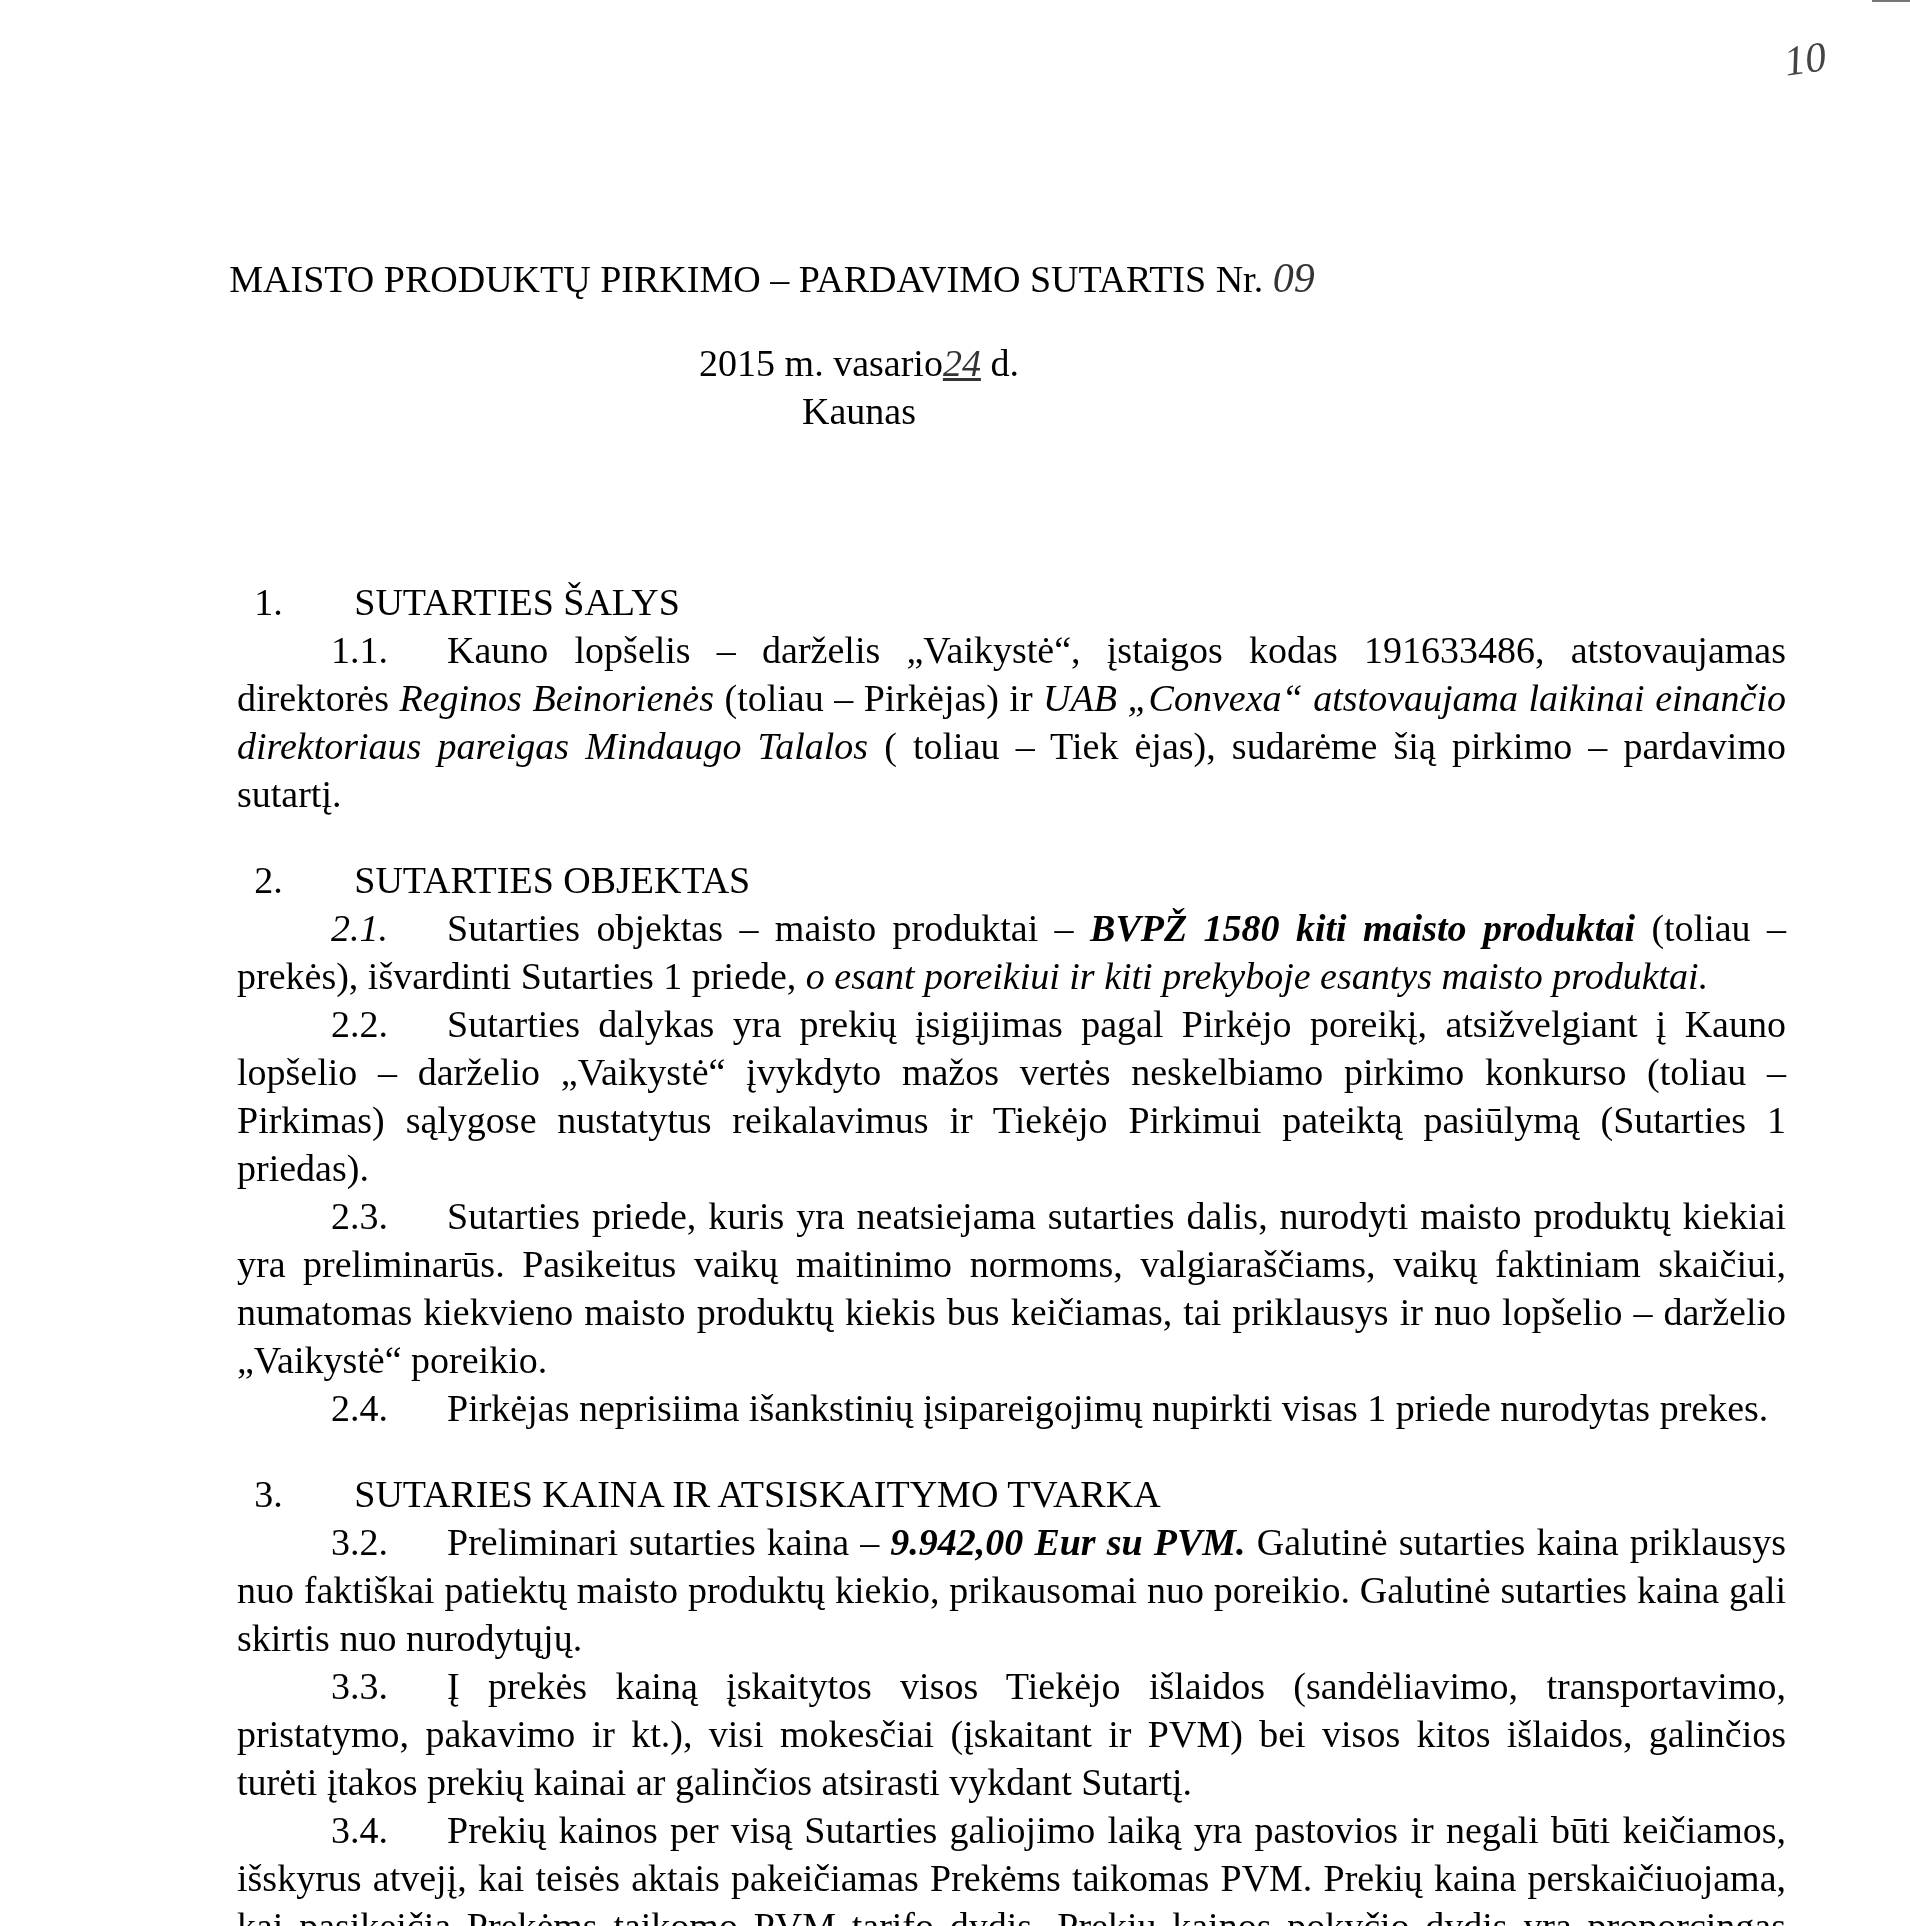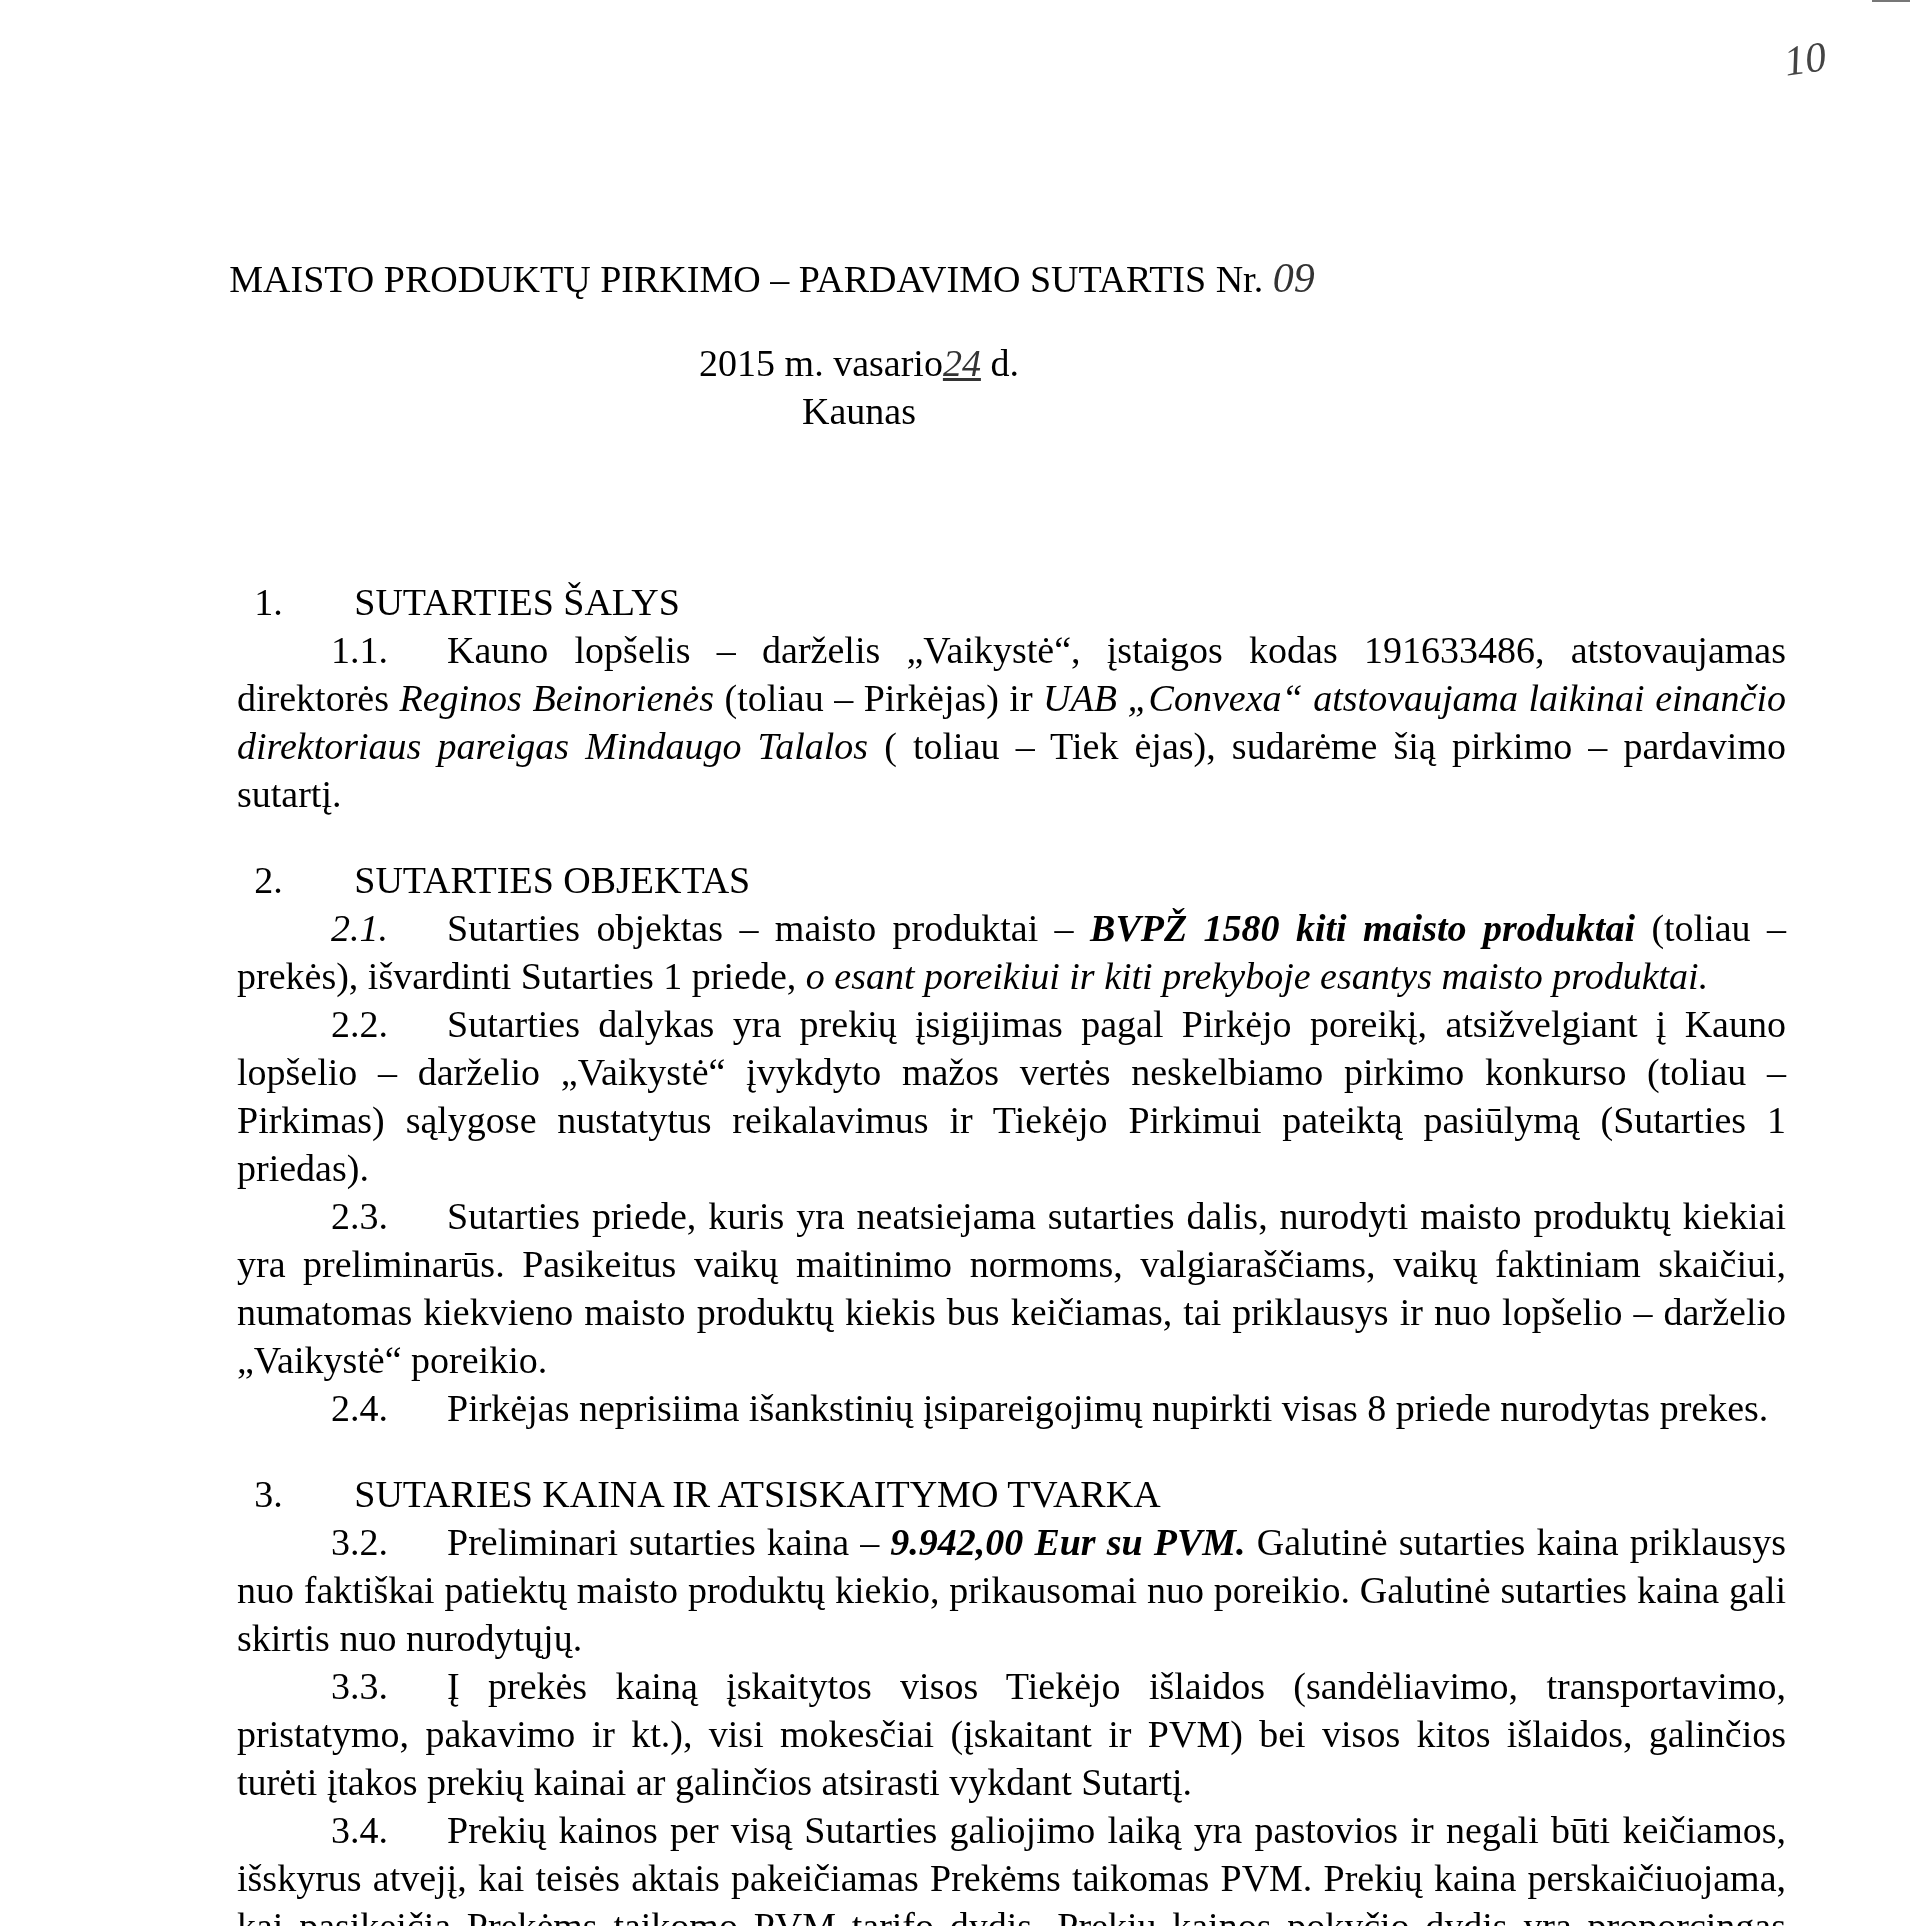--- a/index.html
+++ b/index.html
@@ -54,21 +54,21 @@
   <p class="para">
     <span class="num i">2.1.</span><span>Sutarties objektas – maisto produktai – </span><span class="bi">BVPŽ 1580 kiti maisto produktai</span><span> (toliau – prekės), išvardinti Sutarties 1 priede, </span><span class="i">o esant poreikiui ir kiti prekyboje esantys maisto produktai.</span>
   </p>
   <p class="para">
     <span class="num">2.2.</span><span>Sutarties dalykas yra prekių įsigijimas pagal Pirkėjo poreikį, atsižvelgiant į Kauno lopšelio – darželio „Vaikystė“ įvykdyto mažos vertės neskelbiamo pirkimo konkurso (toliau – Pirkimas) sąlygose nustatytus reikalavimus ir Tiekėjo Pirkimui pateiktą pasiūlymą (Sutarties 1 priedas).</span>
   </p>
   <p class="para">
     <span class="num">2.3.</span><span>Sutarties priede, kuris yra neatsiejama sutarties dalis, nurodyti maisto produktų kiekiai yra preliminarūs. Pasikeitus vaikų maitinimo normoms, valgiaraščiams, vaikų faktiniam skaičiui, numatomas kiekvieno maisto produktų kiekis bus keičiamas, tai priklausys ir nuo lopšelio – darželio „Vaikystė“ poreikio.</span>
   </p>
   <p class="para">
-    <span class="num">2.4.</span><span>Pirkėjas neprisiima išankstinių įsipareigojimų nupirkti visas 8 priede nurodytas prekes.</span>
+    <span class="num">2.4.</span><span>Pirkėjas neprisiima išankstinių įsipareigojimų nupirkti visas 1 priede nurodytas prekes.</span>
   </p>
 
   <div class="section-head">
     <span class="num">3.</span><span>SUTARIES KAINA IR ATSISKAITYMO TVARKA</span>
   </div>
   <p class="para">
     <span class="num">3.2.</span><span>Preliminari sutarties kaina – </span><span class="bi">9.942,00 Eur su PVM.</span><span> Galutinė sutarties kaina priklausys nuo faktiškai patiektų maisto produktų kiekio, prikausomai nuo poreikio. Galutinė sutarties kaina gali skirtis nuo nurodytųjų.</span>
   </p>
   <p class="para">
     <span class="num">3.3.</span><span>Į prekės kainą įskaitytos visos Tiekėjo išlaidos (sandėliavimo, transportavimo, pristatymo, pakavimo ir kt.), visi mokesčiai (įskaitant ir PVM) bei visos kitos išlaidos, galinčios turėti įtakos prekių kainai ar galinčios atsirasti vykdant Sutartį.</span>

